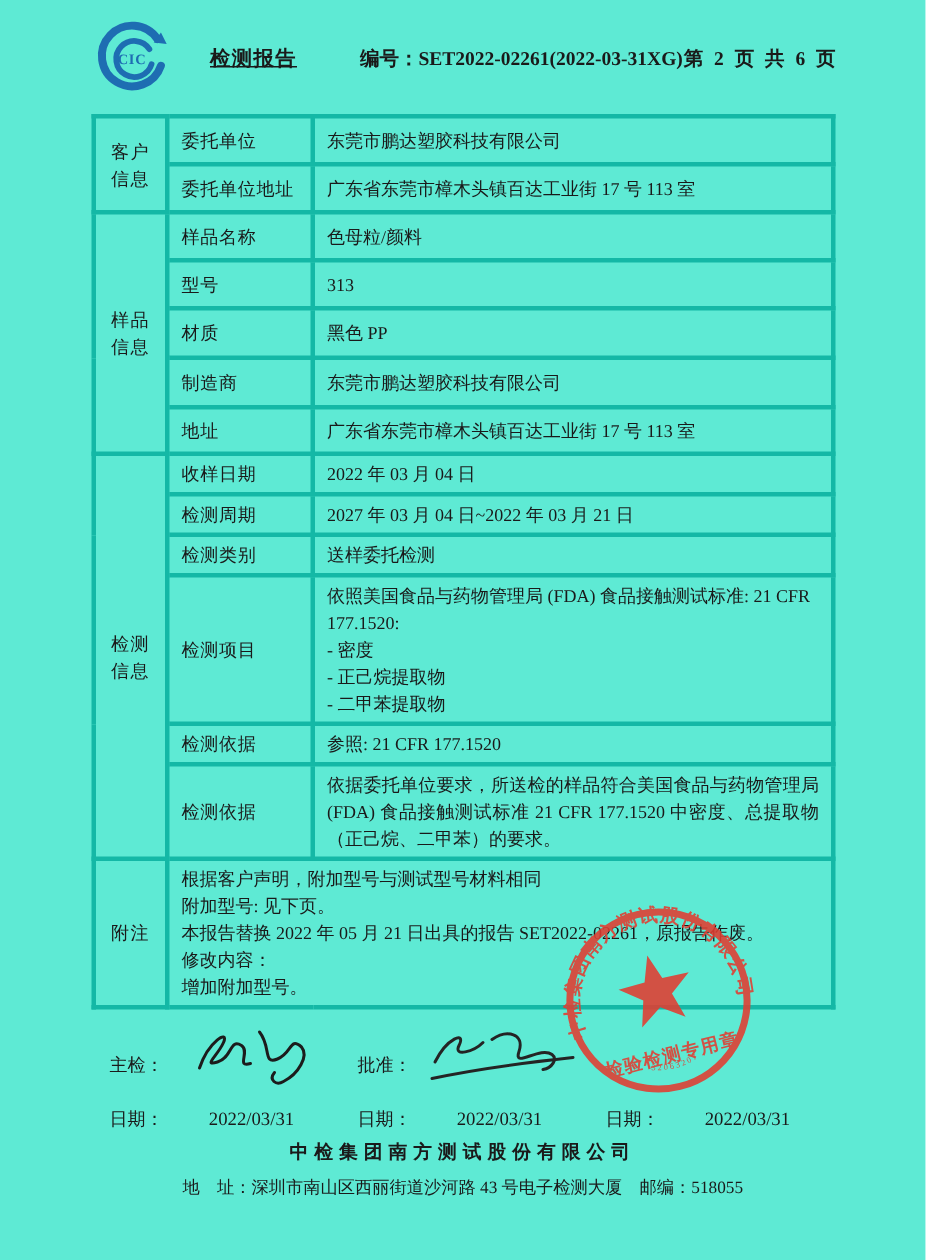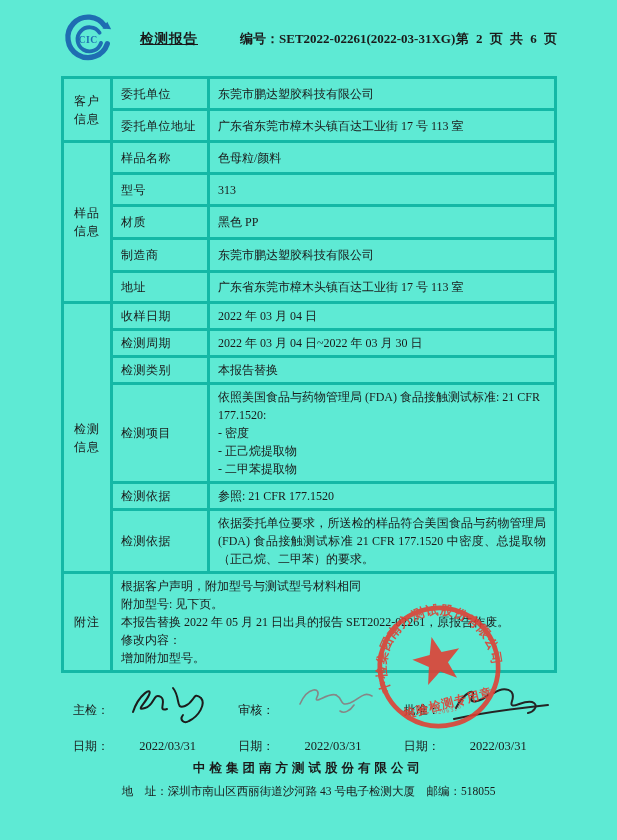--- a/index.html
+++ b/index.html
@@ -117,25 +117,25 @@
       </tr>
 
       <tr style="height:26px">
         <td class="group" rowspan="6">检测
 信息</td>
         <td class="lbl">收样日期</td>
         <td class="val">2022 年 03 月 04 日</td>
       </tr>
       <tr style="height:26px">
         <td class="lbl">检测周期</td>
-        <td class="val">2022 年 03 月 04 日~2022 年 03 月 30 日</td>
+        <td class="val">2027 年 03 月 04 日~2022 年 03 月 21 日</td>
       </tr>
       <tr style="height:26px">
         <td class="lbl">检测类别</td>
-        <td class="val">本报告替换</td>
+        <td class="val">送样委托检测</td>
       </tr>
       <tr style="height:90px">
         <td class="lbl">检测项目</td>
         <td class="val multiline">依照美国食品与药物管理局 (FDA) 食品接触测试标准: 21 CFR
 177.1520:
 - 密度
 - 正己烷提取物
 - 二甲苯提取物</td>
       </tr>
       <tr style="height:22px">
@@ -159,29 +159,20 @@
   </table>
 
   <div class="sig-area">
     <div class="sig-row">
       <div class="sig-col">
         <span class="sig-role">主检：</span>
         <svg class="sig-svg" width="96" height="48" viewBox="0 0 96 48" aria-hidden="true">
           <g fill="none" stroke="#1c1c1c" stroke-width="2" stroke-linecap="round">
             <path d="M14,34 C20,16 34,8 30,17 C26,26 16,33 26,30 C36,27 34,14 42,19 C48,23 38,34 48,31"></path>
             <path d="M54,10 C62,20 56,32 66,28 C76,24 74,13 82,20 C87,26 80,38 70,43 C65,46 60,42 64,37"></path>
-          </g>
-        </svg>
-      </div>
-      <div class="sig-col">
-        <span class="sig-role">审核：</span>
-        <svg class="sig-svg" width="96" height="48" viewBox="0 0 96 48" aria-hidden="true">
-          <g fill="none" stroke="#868686" stroke-width="1.6" stroke-linecap="round">
-            <path d="M16,26 C24,8 38,9 33,19 C29,28 44,14 52,17"></path>
-            <path d="M52,17 C60,21 55,29 66,25 C76,21 79,13 88,18 M70,27 C66,33 60,36 56,33"></path>
           </g>
         </svg>
       </div>
       <div class="sig-col">
         <span class="sig-role">批准：</span>
         <svg class="sig-svg" style="left:52px" width="110" height="50" viewBox="0 0 110 50" aria-hidden="true">
           <g fill="none" stroke="#242424" stroke-width="2" stroke-linecap="round">
             <path d="M12,30 C20,14 33,9 28,19 C24,27 38,23 44,17"></path>
             <path d="M50,15 C60,8 72,11 68,23 C64,35 82,19 90,25 C94,28 90,34 84,35"></path>
             <path d="M10,41 C38,35 76,30 104,27"></path>

